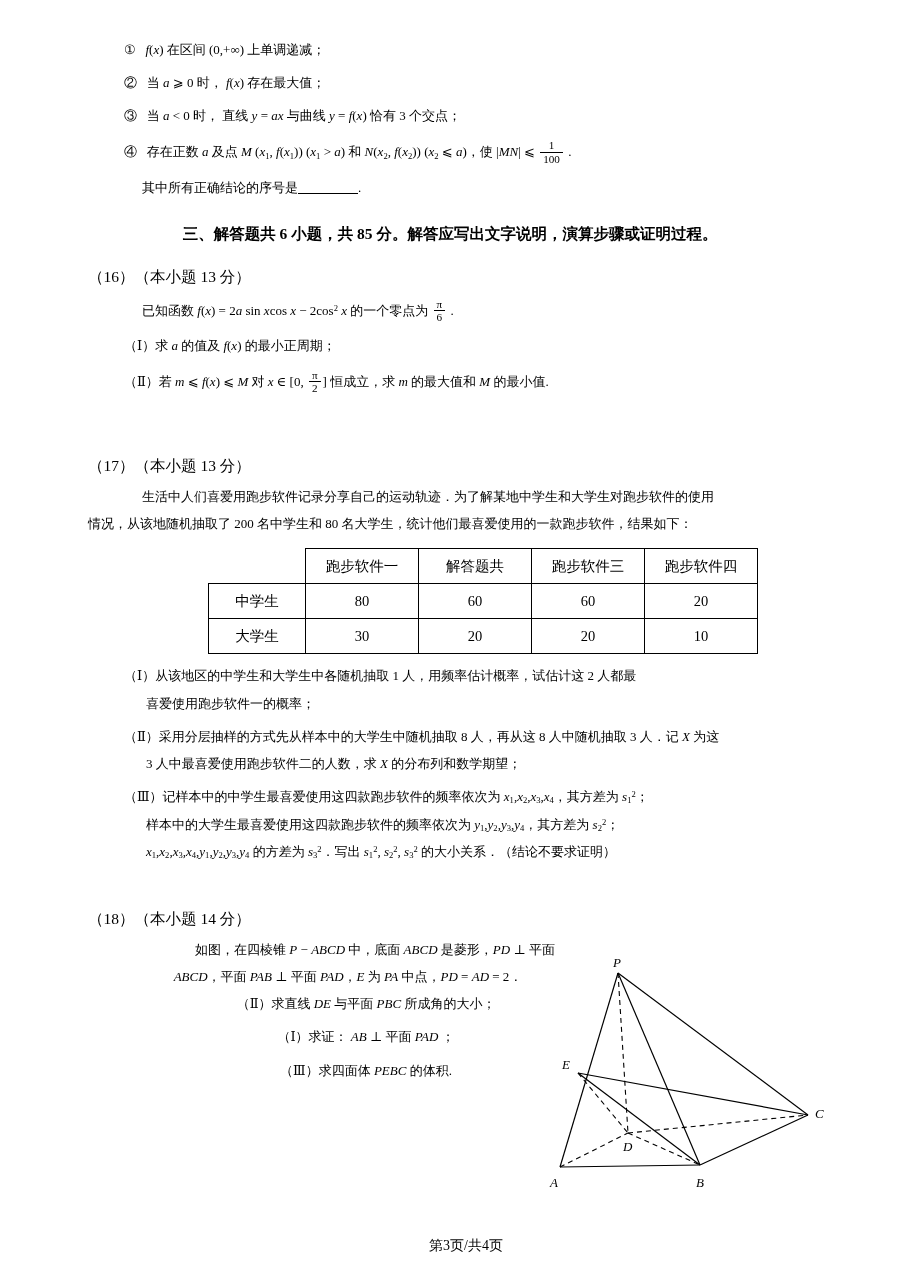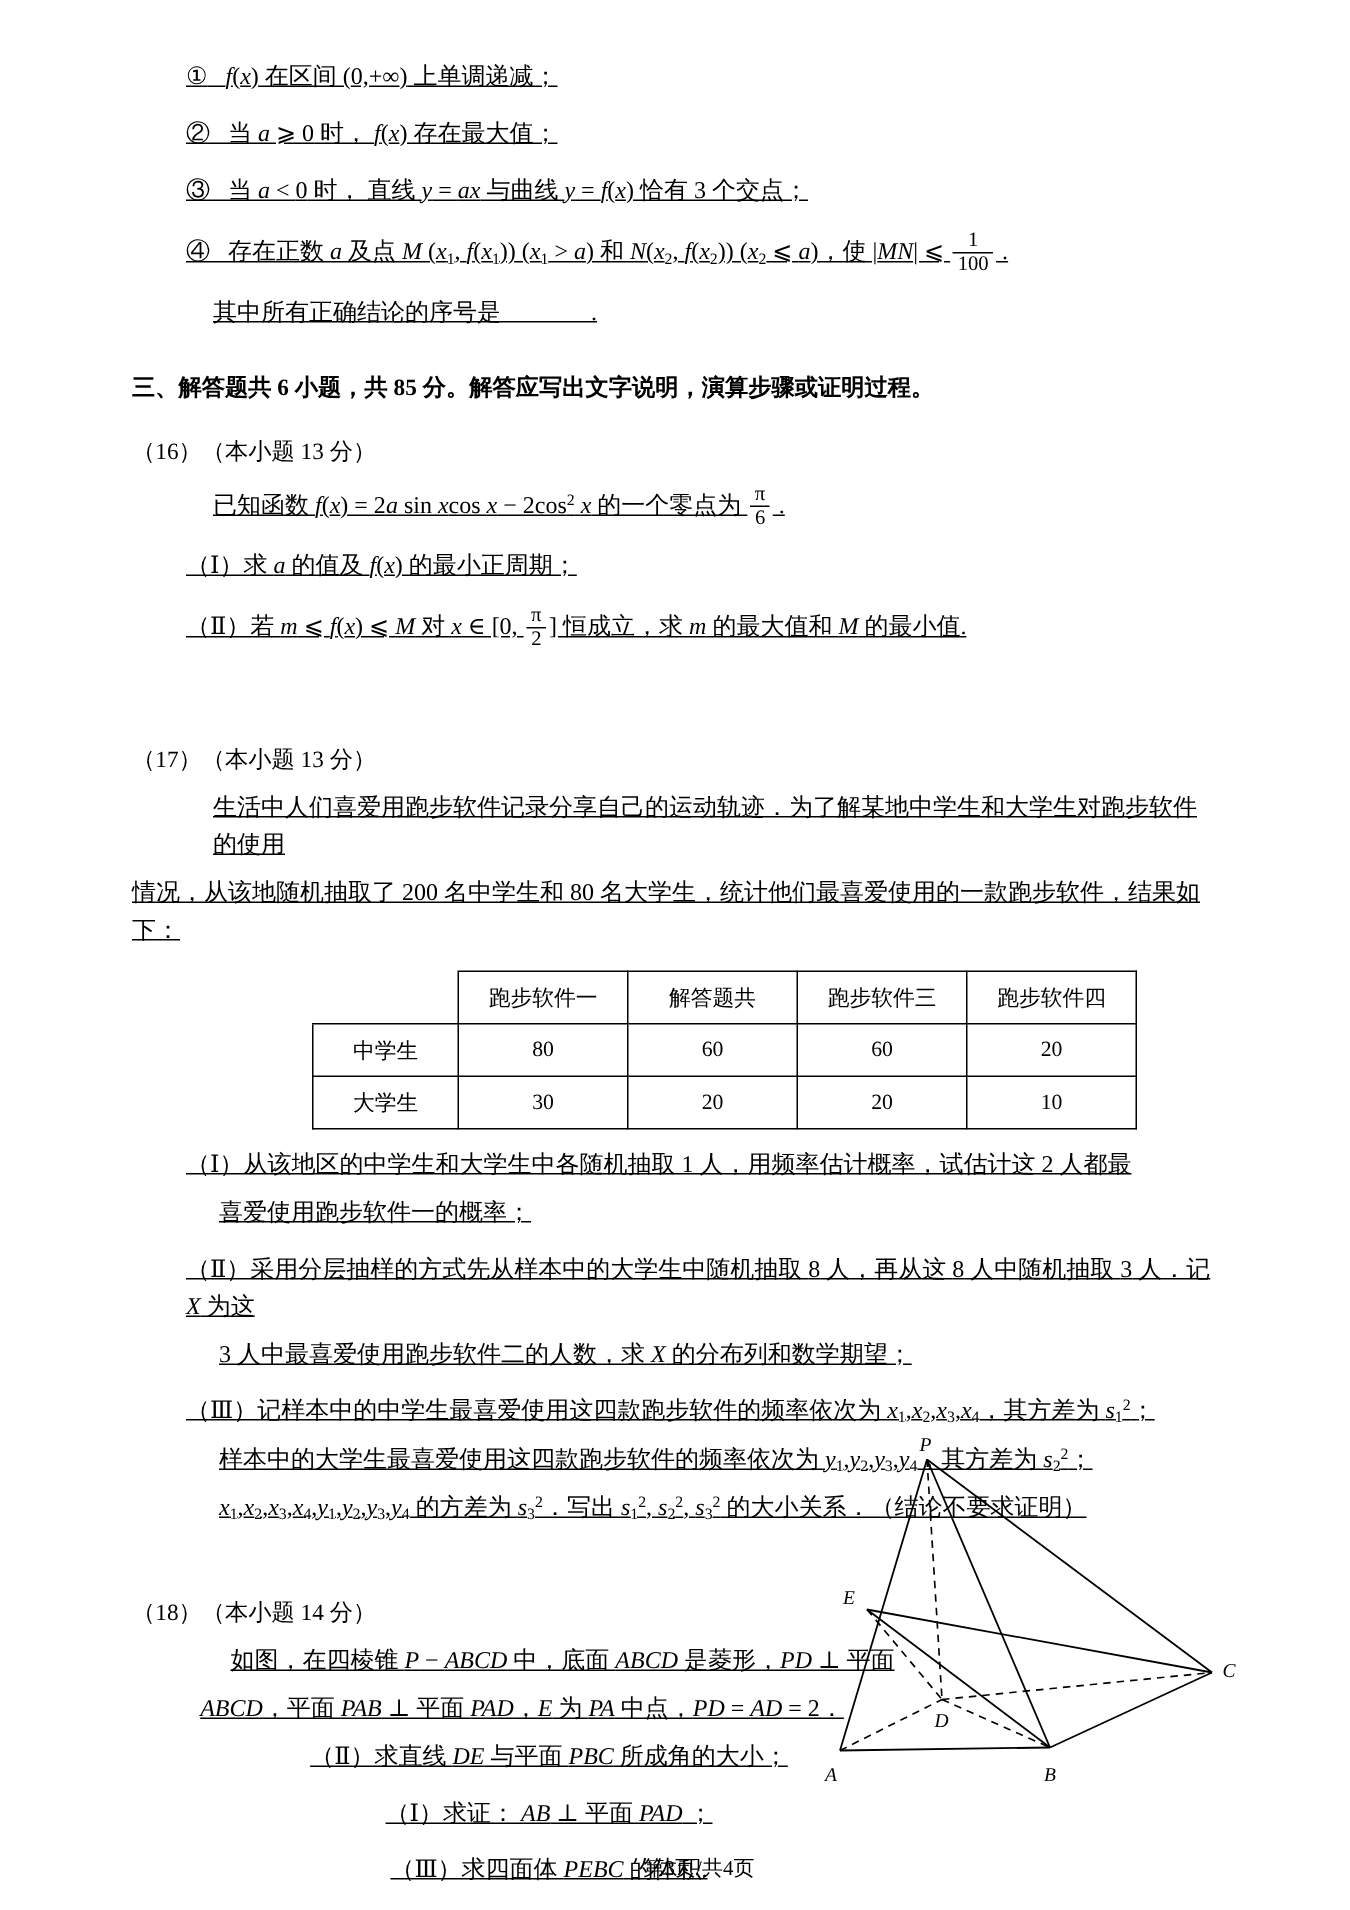--- a/index.html
+++ b/index.html
@@ -18,34 +18,34 @@
     position: relative;
     width: 900px;
     min-height: 1273px;
     padding: 0;
     box-sizing: border-box;
   }
   .content {
     padding: 40px 88px 0 88px;
   }
   .line {
-    font-size: 16px;
+    font-size: 13px;
     line-height: 1.55;
     margin: 0 0 13px 0;
-    text-decoration: underline;
   }
   .indent1 { margin-left: 36px; }
   .indent2 { margin-left: 54px; }
   .indent3 { margin-left: 58px; }
   .tight { margin-bottom: 7px; }
   .sect-head {
     font-weight: bold;
     font-size: 15.5px;
     margin: 26px 0 14px 0;
     font-family: "Liberation Serif", "DejaVu Serif", serif;
+    text-align: center;
   }
   .qhead {
     font-size: 15.5px;
     margin: 22px 0 10px 0;
   }
   .mi { font-style: italic; font-family: "Liberation Serif", serif; }
   .num { font-family: "Liberation Serif", serif; }
   sub {
     font-size: 0.66em;
     vertical-align: -0.28em;

